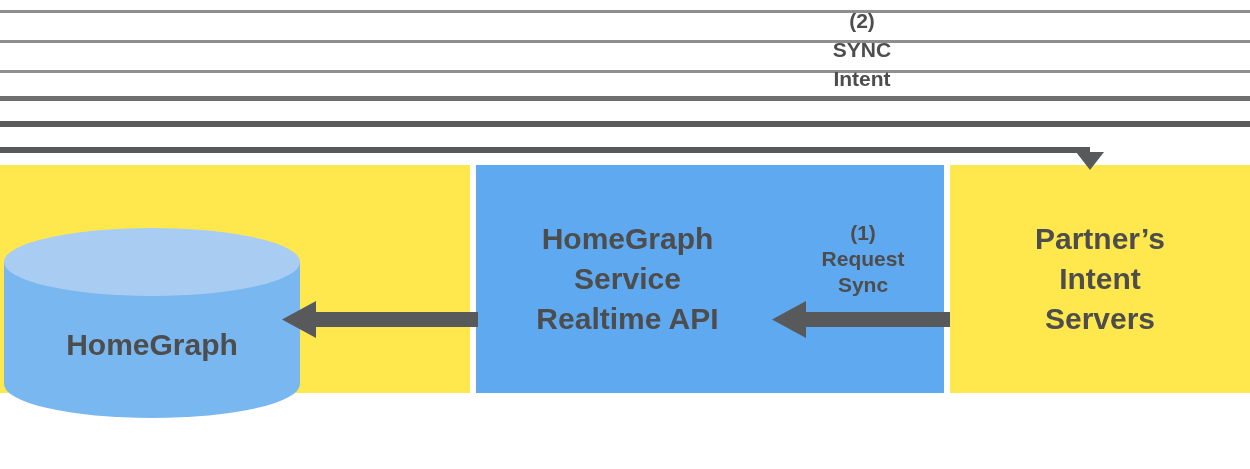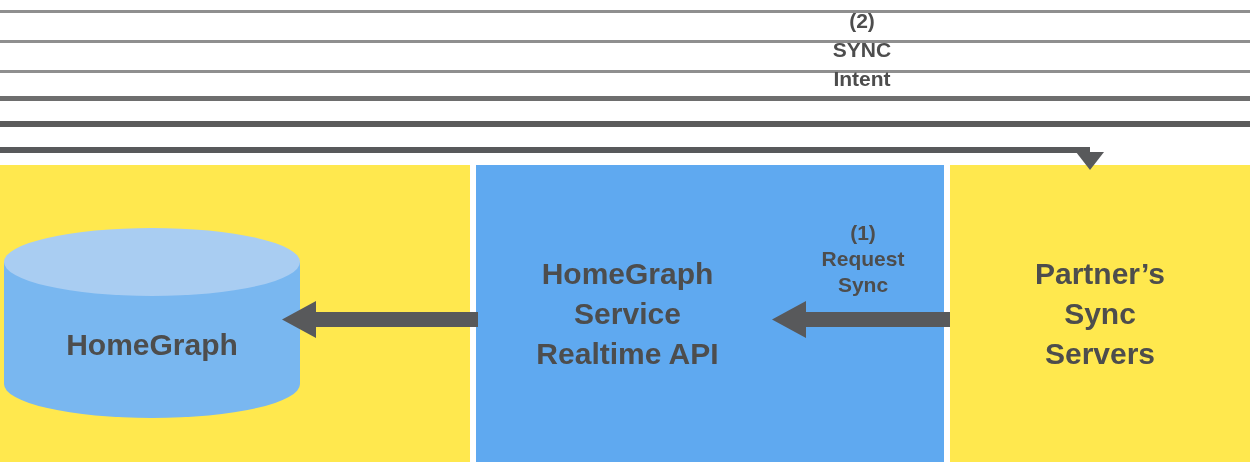--- a/index.html
+++ b/index.html
@@ -6,21 +6,21 @@
   body { font-family: "Liberation Sans", sans-serif; }
 
   .canvas {
     position: relative;
     width: 1250px;
     height: 469px;
     background: #ffffff;
     overflow: hidden;
   }
 
-  .box { position: absolute; top: 165px; height: 297px; }
+  .box { position: absolute; top: 165px; height: 228px; }
 
   .box-left  { left: 0;     width: 470px; background: var(--box-yellow, #FFE84E); }
   .box-mid   { left: 476px; width: 468px; background: var(--box-blue, #5FA9F0);
                display: flex; align-items: center; justify-content: center;
                padding-right: 165px; box-sizing: border-box; }
   .box-right { left: 950px; width: 300px; background: var(--box-yellow, #FFE84E);
                display: flex; align-items: center; justify-content: center; }
 
   .box-label {
     font-size: 30px; font-weight: bold; line-height: 40px;
@@ -65,21 +65,21 @@
   </div>
 
   <div class="box box-mid">
     <div class="box-label">HomeGraph
 Service
 Realtime API</div>
   </div>
 
   <div class="box box-right">
     <div class="box-label">Partner’s
-Sync
+Intent
 Servers</div>
   </div>
 
   <svg class="overlay" width="1250" height="469" viewBox="0 0 1250 469">
 
     <g>
       <rect x="0" y="10" width="1250" height="3" fill="#8F8F8F"></rect>
       <rect x="0" y="40" width="1250" height="3" fill="#8F8F8F"></rect>
       <rect x="0" y="70" width="1250" height="3" fill="#8F8F8F"></rect>
       <rect x="0" y="96" width="1250" height="5" fill="#6E6E6E"></rect>

